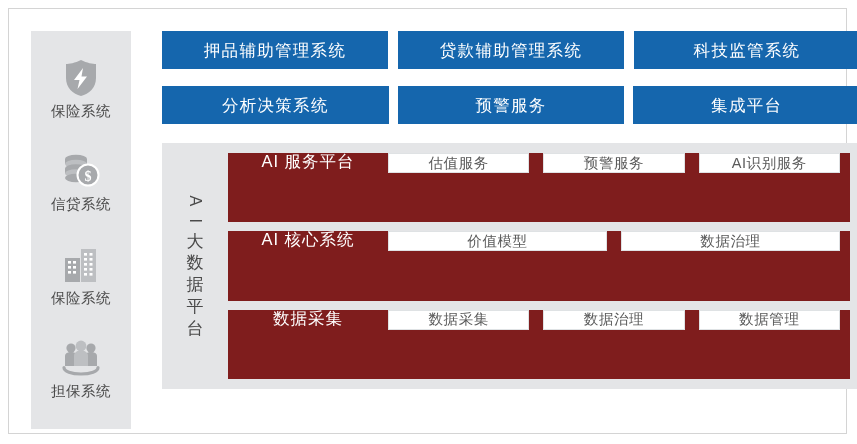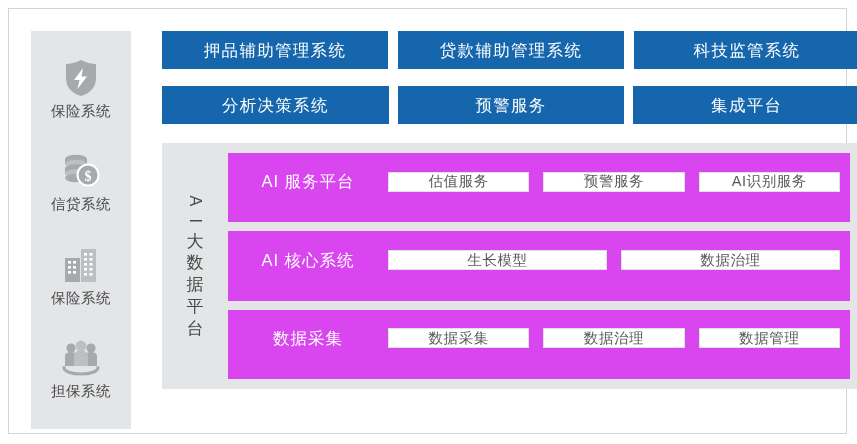--- a/index.html
+++ b/index.html
@@ -134,23 +134,23 @@
 
   .rows-wrap {
     flex: 1 1 auto;
     display: flex;
     flex-direction: column;
     justify-content: space-between;
     gap: 9px;
   }
   .cyan-row {
     flex: 1 1 0;
-    background: #d946ef;
-    display: flex;
-    align-items: center;
+    background: #7f1d1d;
+    display: flex;
+    align-items: flex-start;
     box-sizing: border-box;
     padding: 0 10px 12px 0;
   }
   .cyan-title {
     flex: 0 0 160px;
     color: #ffffff;
     font-size: 16.5px;
     letter-spacing: 1px;
     text-align: center;
     line-height: 1;
@@ -288,21 +288,21 @@
             <div class="cards">
               <div class="card">估值服务</div>
               <div class="card">预警服务</div>
               <div class="card">AI识别服务</div>
             </div>
           </div>
 
           <div class="cyan-row">
             <div class="cyan-title">AI 核心系统</div>
             <div class="cards">
-              <div class="card">生长模型</div>
+              <div class="card">价值模型</div>
               <div class="card">数据治理</div>
             </div>
           </div>
 
           <div class="cyan-row">
             <div class="cyan-title">数据采集</div>
             <div class="cards">
               <div class="card">数据采集</div>
               <div class="card">数据治理</div>
               <div class="card">数据管理</div>

